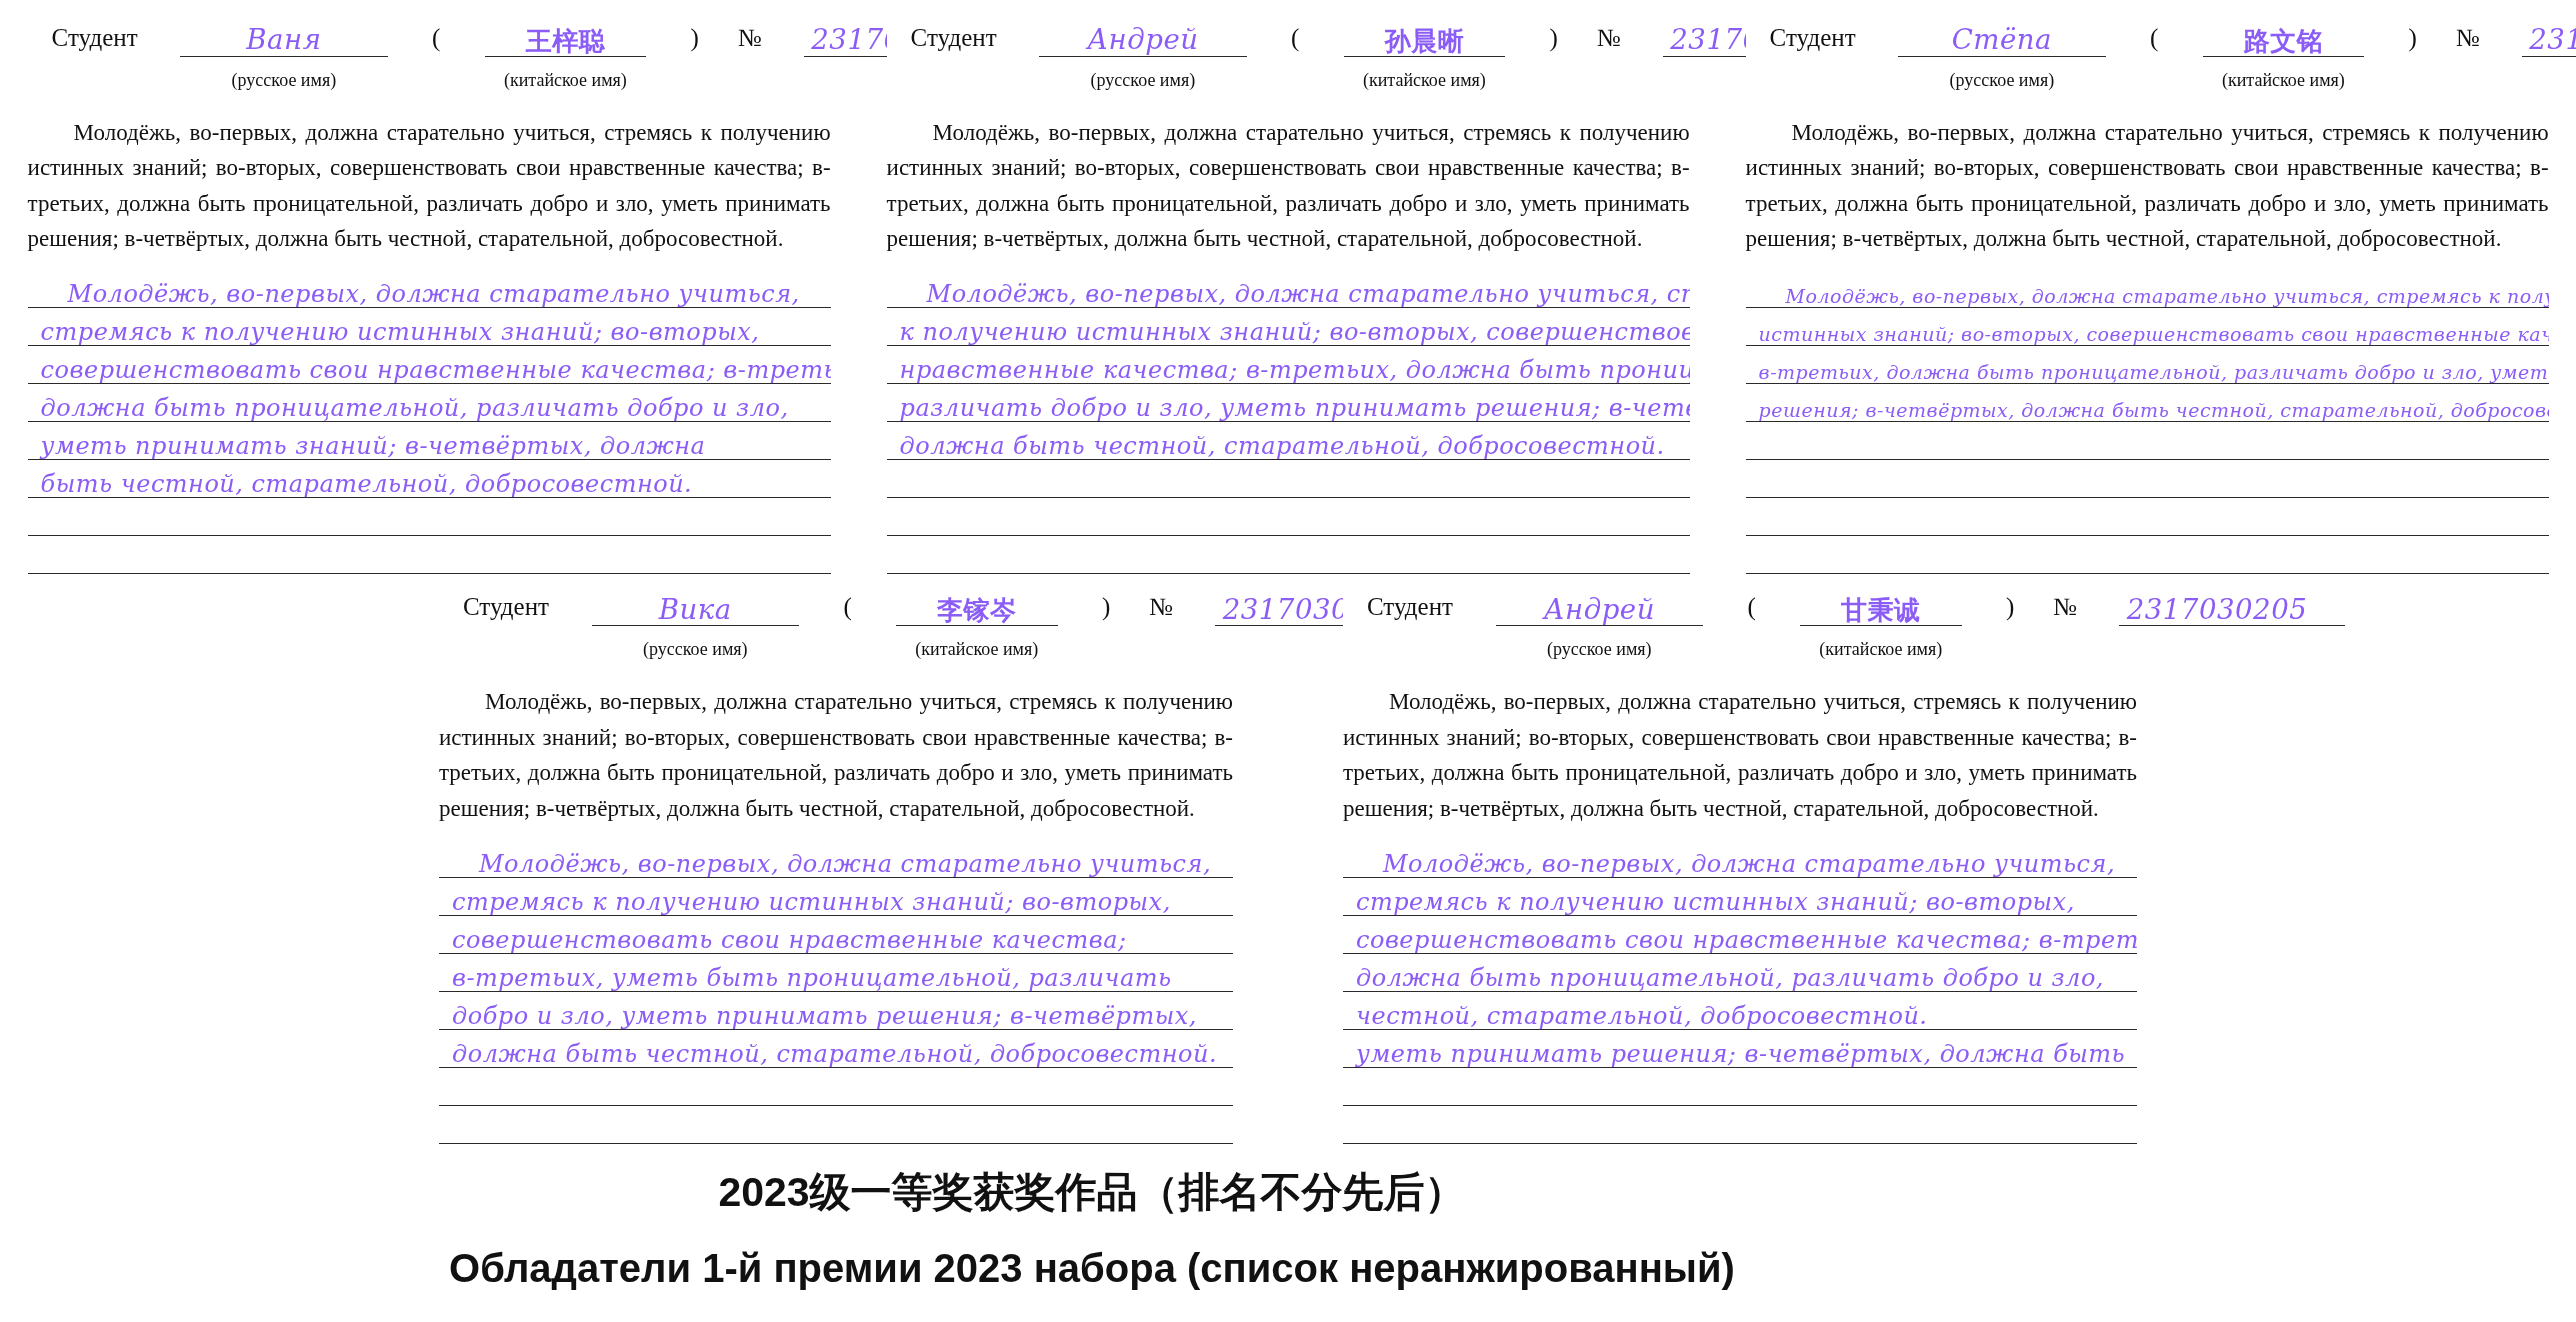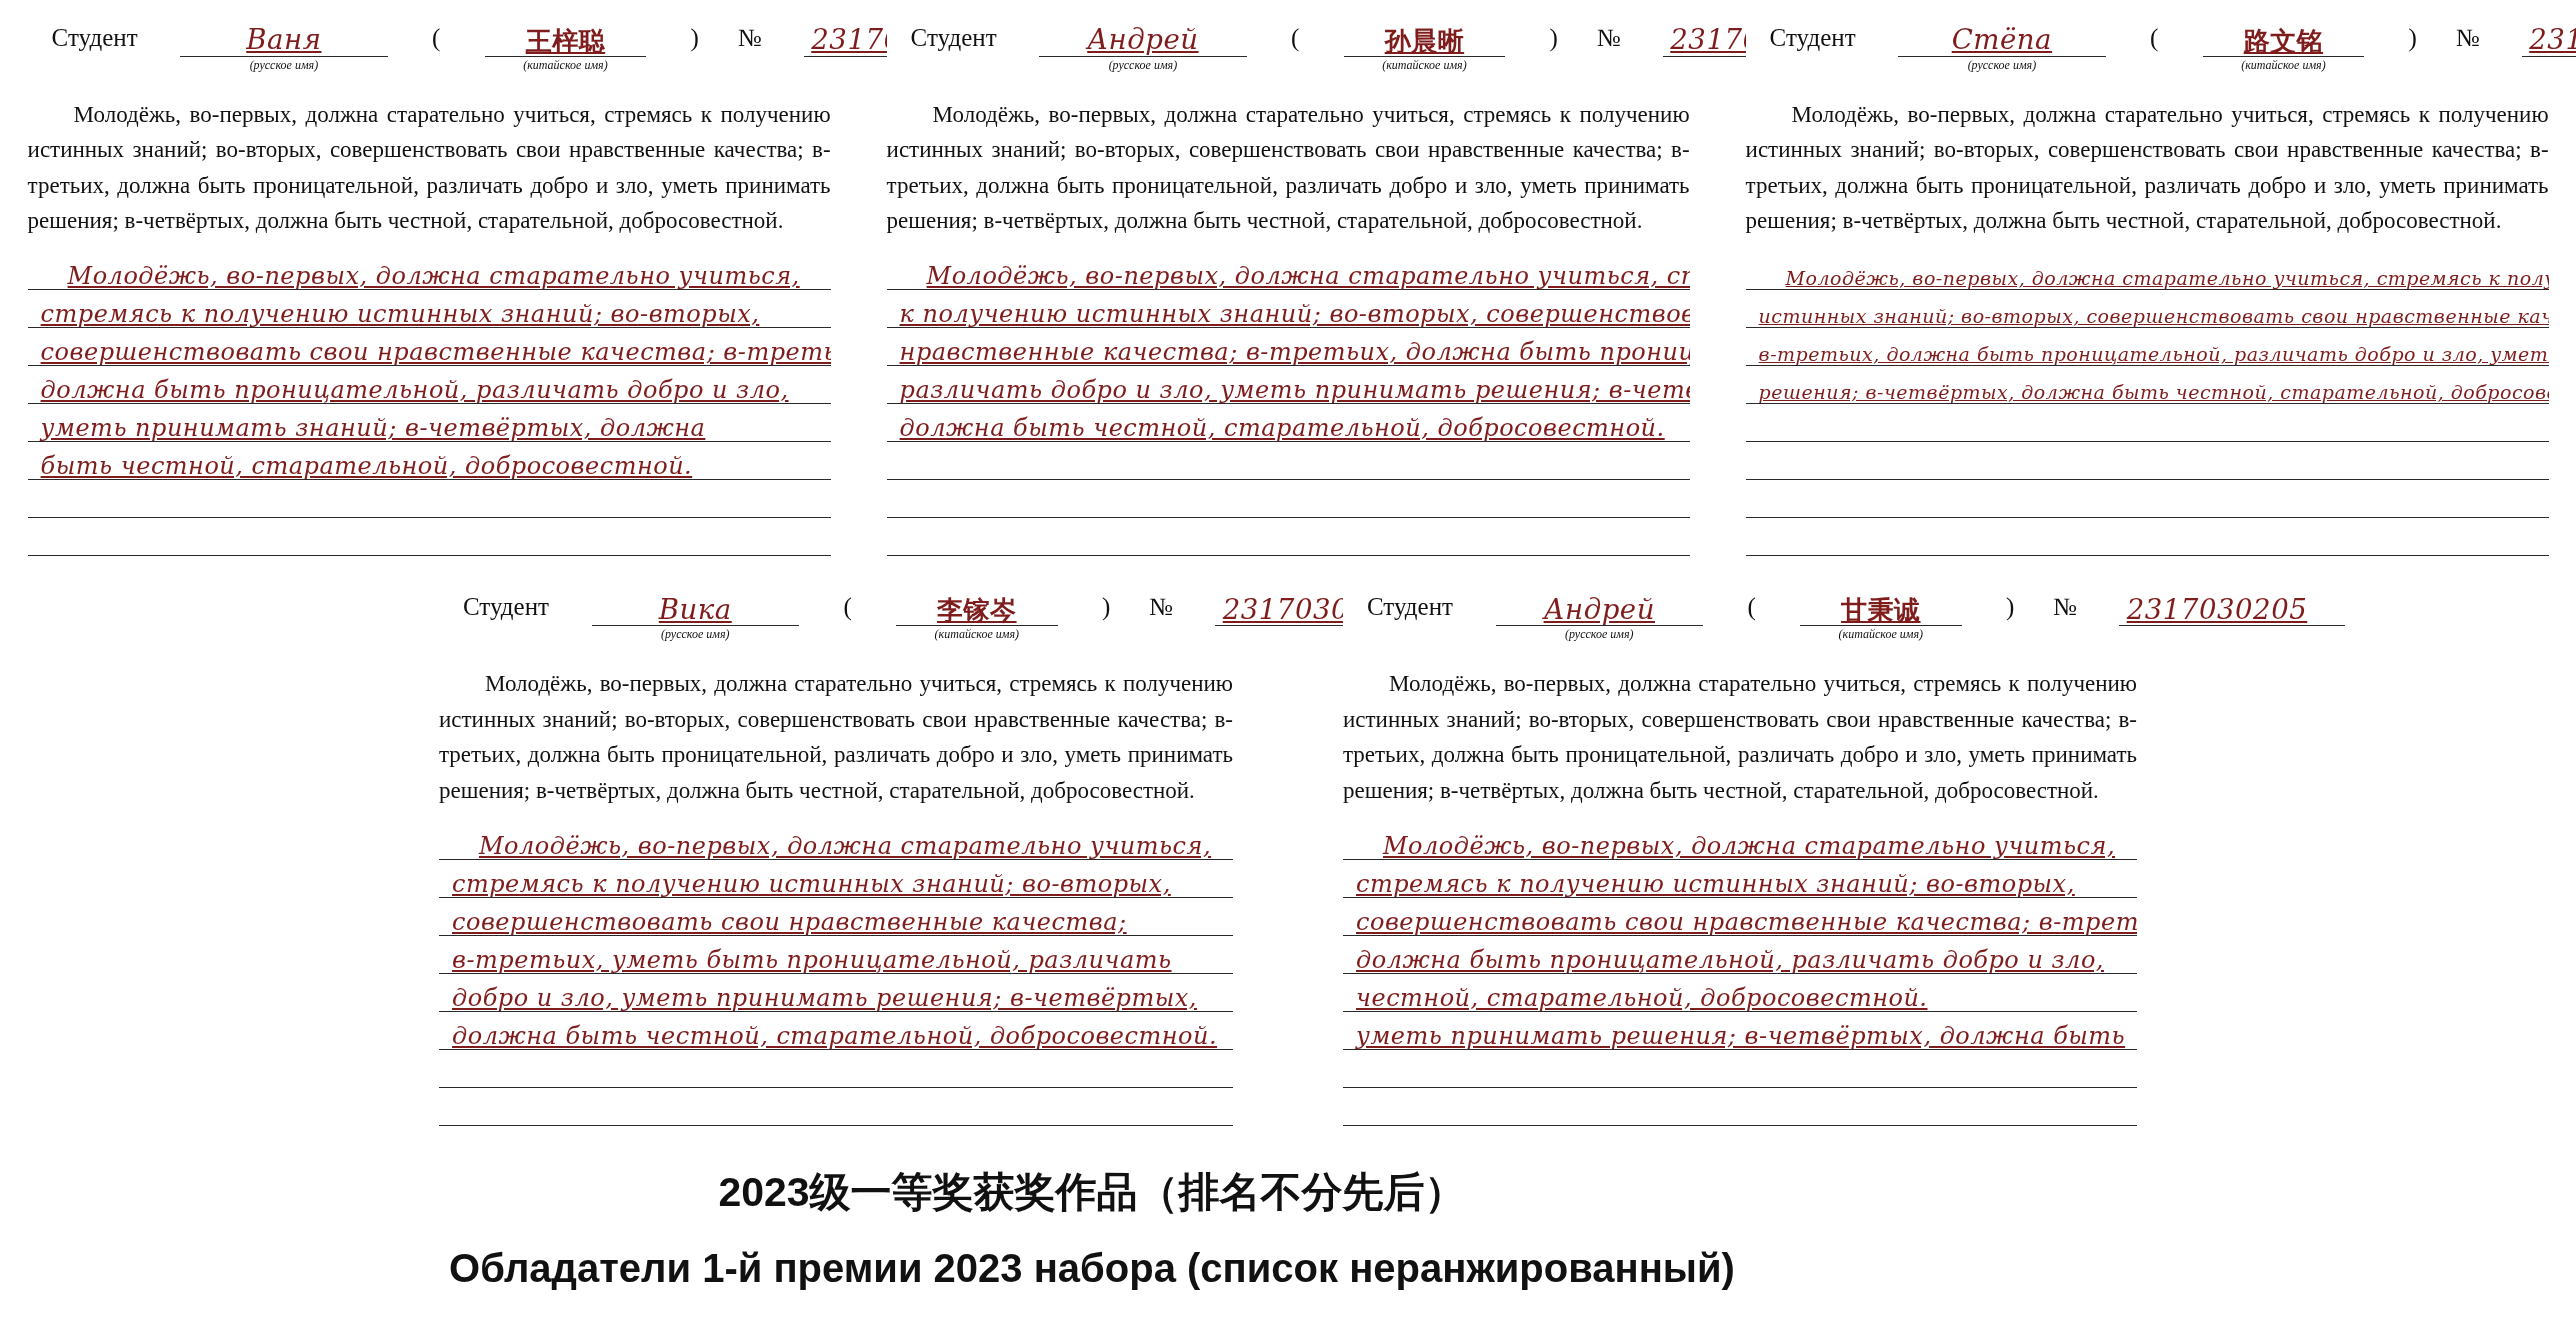--- a/index.html
+++ b/index.html
@@ -71,31 +71,29 @@
     min-height: 39px;
     display: flex;
     align-items: flex-end;
     justify-content: center;
     padding: 0 7.3px;
   }
   .field.ru .line { width: 193px; }
   .field.zh .line { width: 147px; }
   .field.num .line { width: 211px; justify-content: flex-start; }
   .sub {
-    font-size: 12px;
-    font-style: italic;
-    margin-top: 1px;
+    font-size: 18px;
+    margin-top: 13px;
     white-space: nowrap;
   }
   .hw {
     font-family: "DejaVu Serif", serif;
     font-style: italic;
-    color: #7f1d1d;
+    color: #8b5cf6;
     letter-spacing: 0.5px;
-    text-decoration: underline;
   }
   .hdr .hw { font-size: 27.6px; line-height: 1.1; }
   .hdr .zh-hw { font-size: 26px; font-style: normal; font-weight: bold; }
 
   
   .prompt {
     font-size: 23px;
     line-height: 1.55;
     text-align: justify;
     text-indent: 2em;

